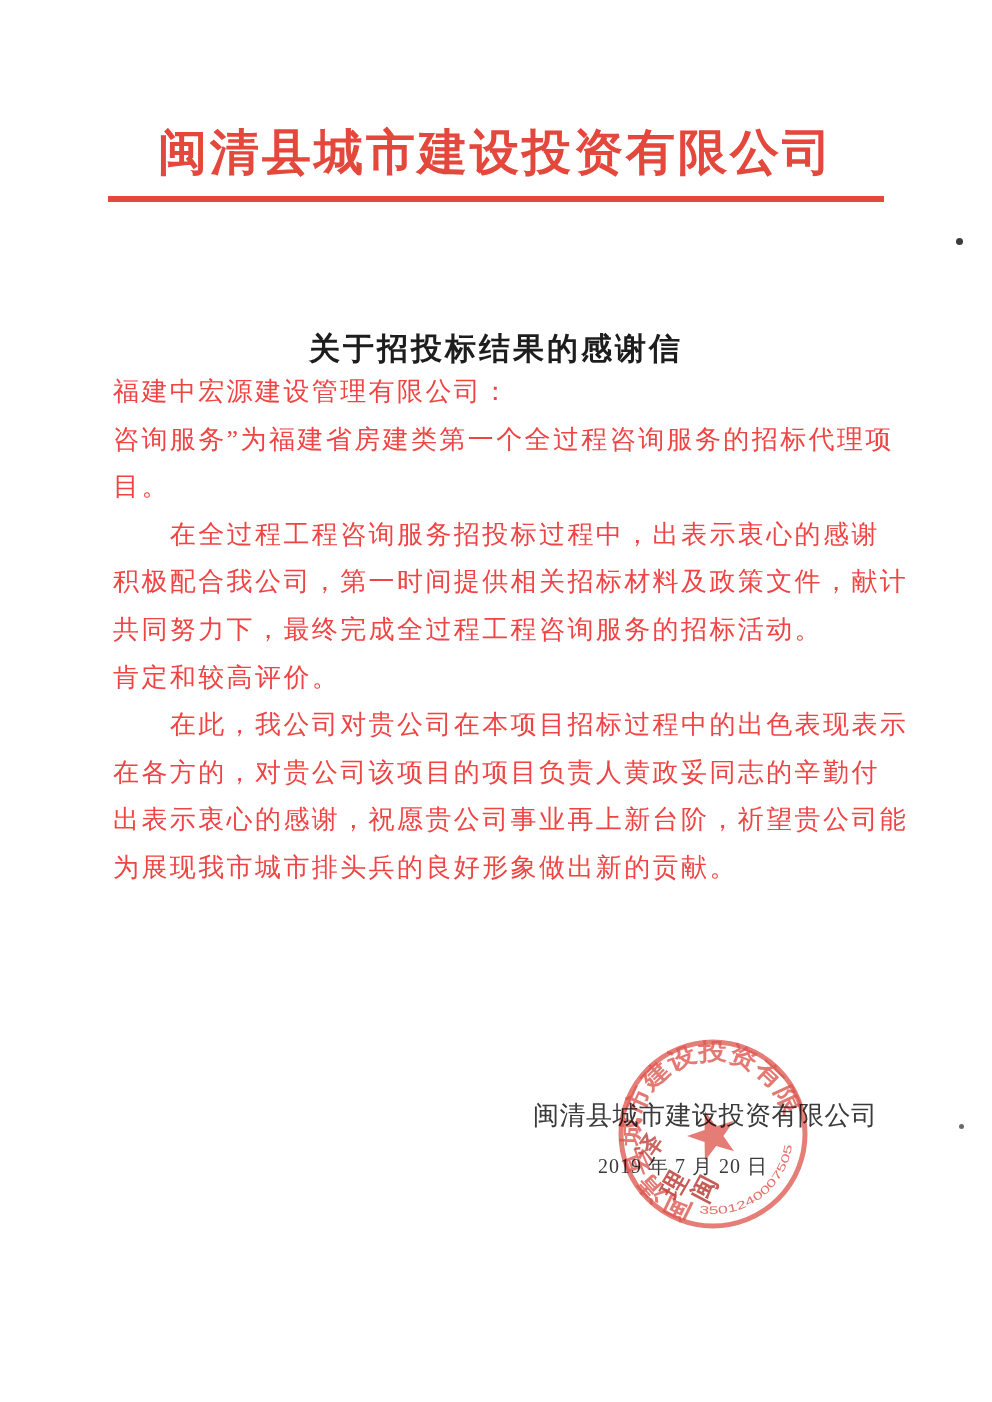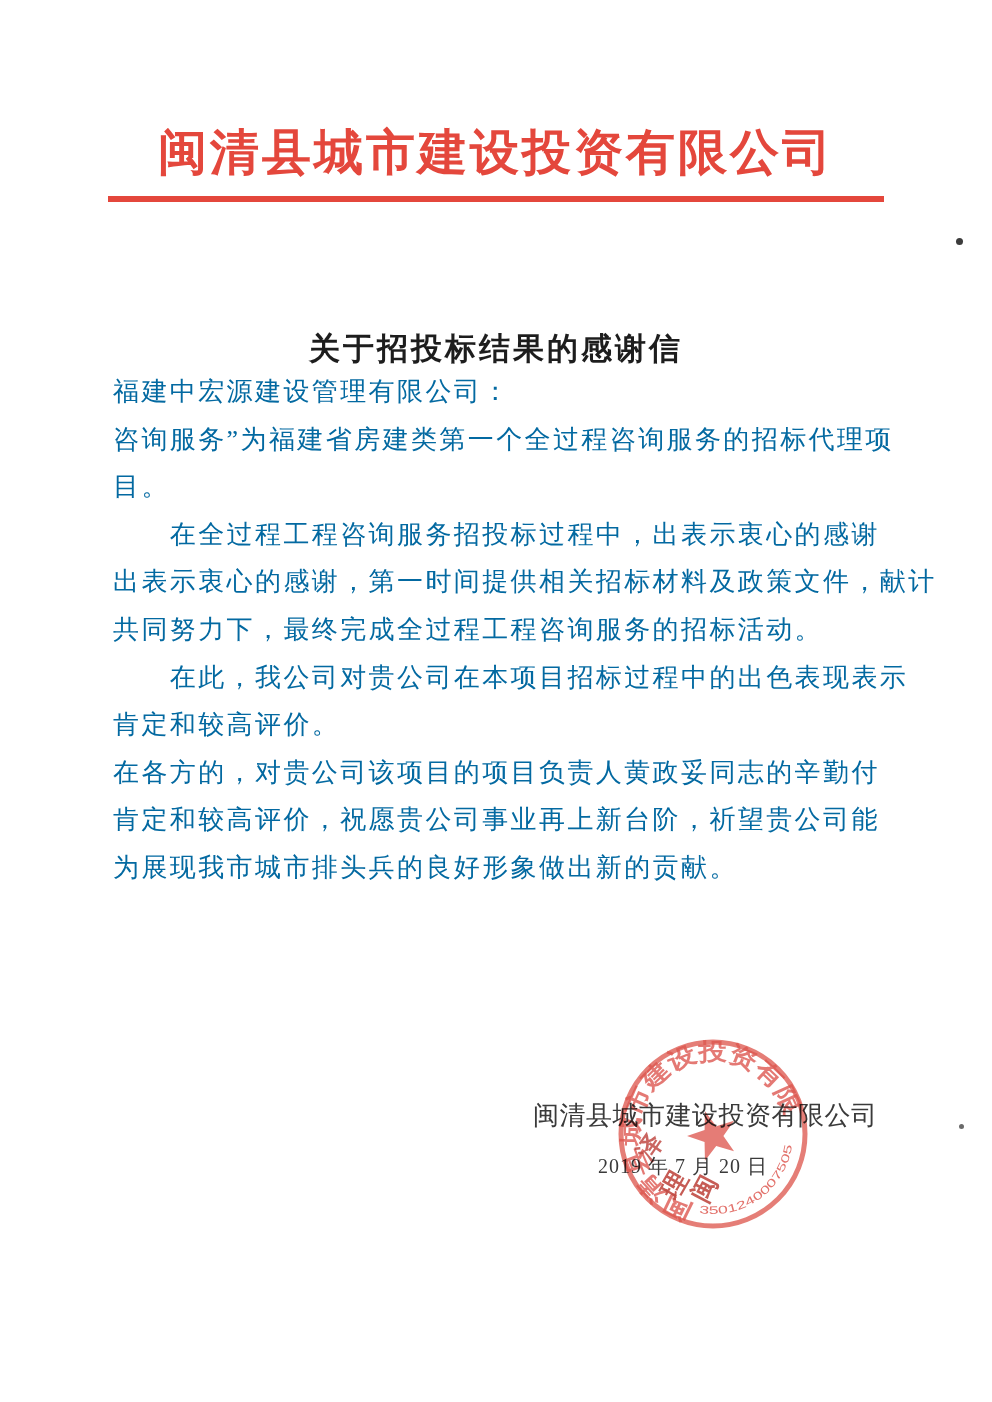--- a/index.html
+++ b/index.html
@@ -29,21 +29,21 @@
     position:absolute;top:290px;left:0;width:100%;
     text-align:center;
     font-size:31px;font-weight:700;
     color:#1d1d1d;
     letter-spacing:3px;
     font-family:"Liberation Sans","DejaVu Sans",sans-serif;
     margin-top:38px;
   }
   .body-text{
     position:absolute;left:113px;top:368px;width:780px;
-    color:#0369a1;
+    color:#ef4444;
     font-size:26px;
     letter-spacing:2.4px;
   }
   .body-text .line{
     height:47.6px;line-height:47.6px;
     white-space:nowrap;
   }
   .sig-company{
     position:absolute;top:1098px;left:533px;
     font-size:26px;letter-spacing:0.5px;
@@ -76,26 +76,26 @@
 
   <div class="red-rule"></div>
 
   <div class="doc-title">关于招投标结果的感谢信</div>
 
   <div class="body-text">
     <div class="line">福建中宏源建设管理有限公司：</div>
     <div class="line">咨询服务”为福建省房建类第一个全过程咨询服务的招标代理项</div>
     <div class="line">目。</div>
     <div class="line">　　在全过程工程咨询服务招投标过程中，出表示衷心的感谢</div>
-    <div class="line">出表示衷心的感谢，第一时间提供相关招标材料及政策文件，献计</div>
+    <div class="line">积极配合我公司，第一时间提供相关招标材料及政策文件，献计</div>
     <div class="line">共同努力下，最终完成全过程工程咨询服务的招标活动。</div>
+    <div class="line">肯定和较高评价。</div>
     <div class="line">　　在此，我公司对贵公司在本项目招标过程中的出色表现表示</div>
-    <div class="line">肯定和较高评价。</div>
     <div class="line">在各方的，对贵公司该项目的项目负责人黄政妥同志的辛勤付</div>
-    <div class="line">肯定和较高评价，祝愿贵公司事业再上新台阶，祈望贵公司能</div>
+    <div class="line">出表示衷心的感谢，祝愿贵公司事业再上新台阶，祈望贵公司能</div>
     <div class="line">为展现我市城市排头兵的良好形象做出新的贡献。</div>
   </div>
 
   <div class="sig-company">闽清县城市建设投资有限公司</div>
 
   <div class="sig-date">2019 年 7 月 20 日</div>
 
   <svg class="seal" viewBox="0 0 220 220" xmlns="http://www.w3.org/2000/svg">
     <defs>
       <path id="ringPath" d="M 49.4,152.5 A 74,74 0 1 1 170.6,152.5" fill="none"></path>

